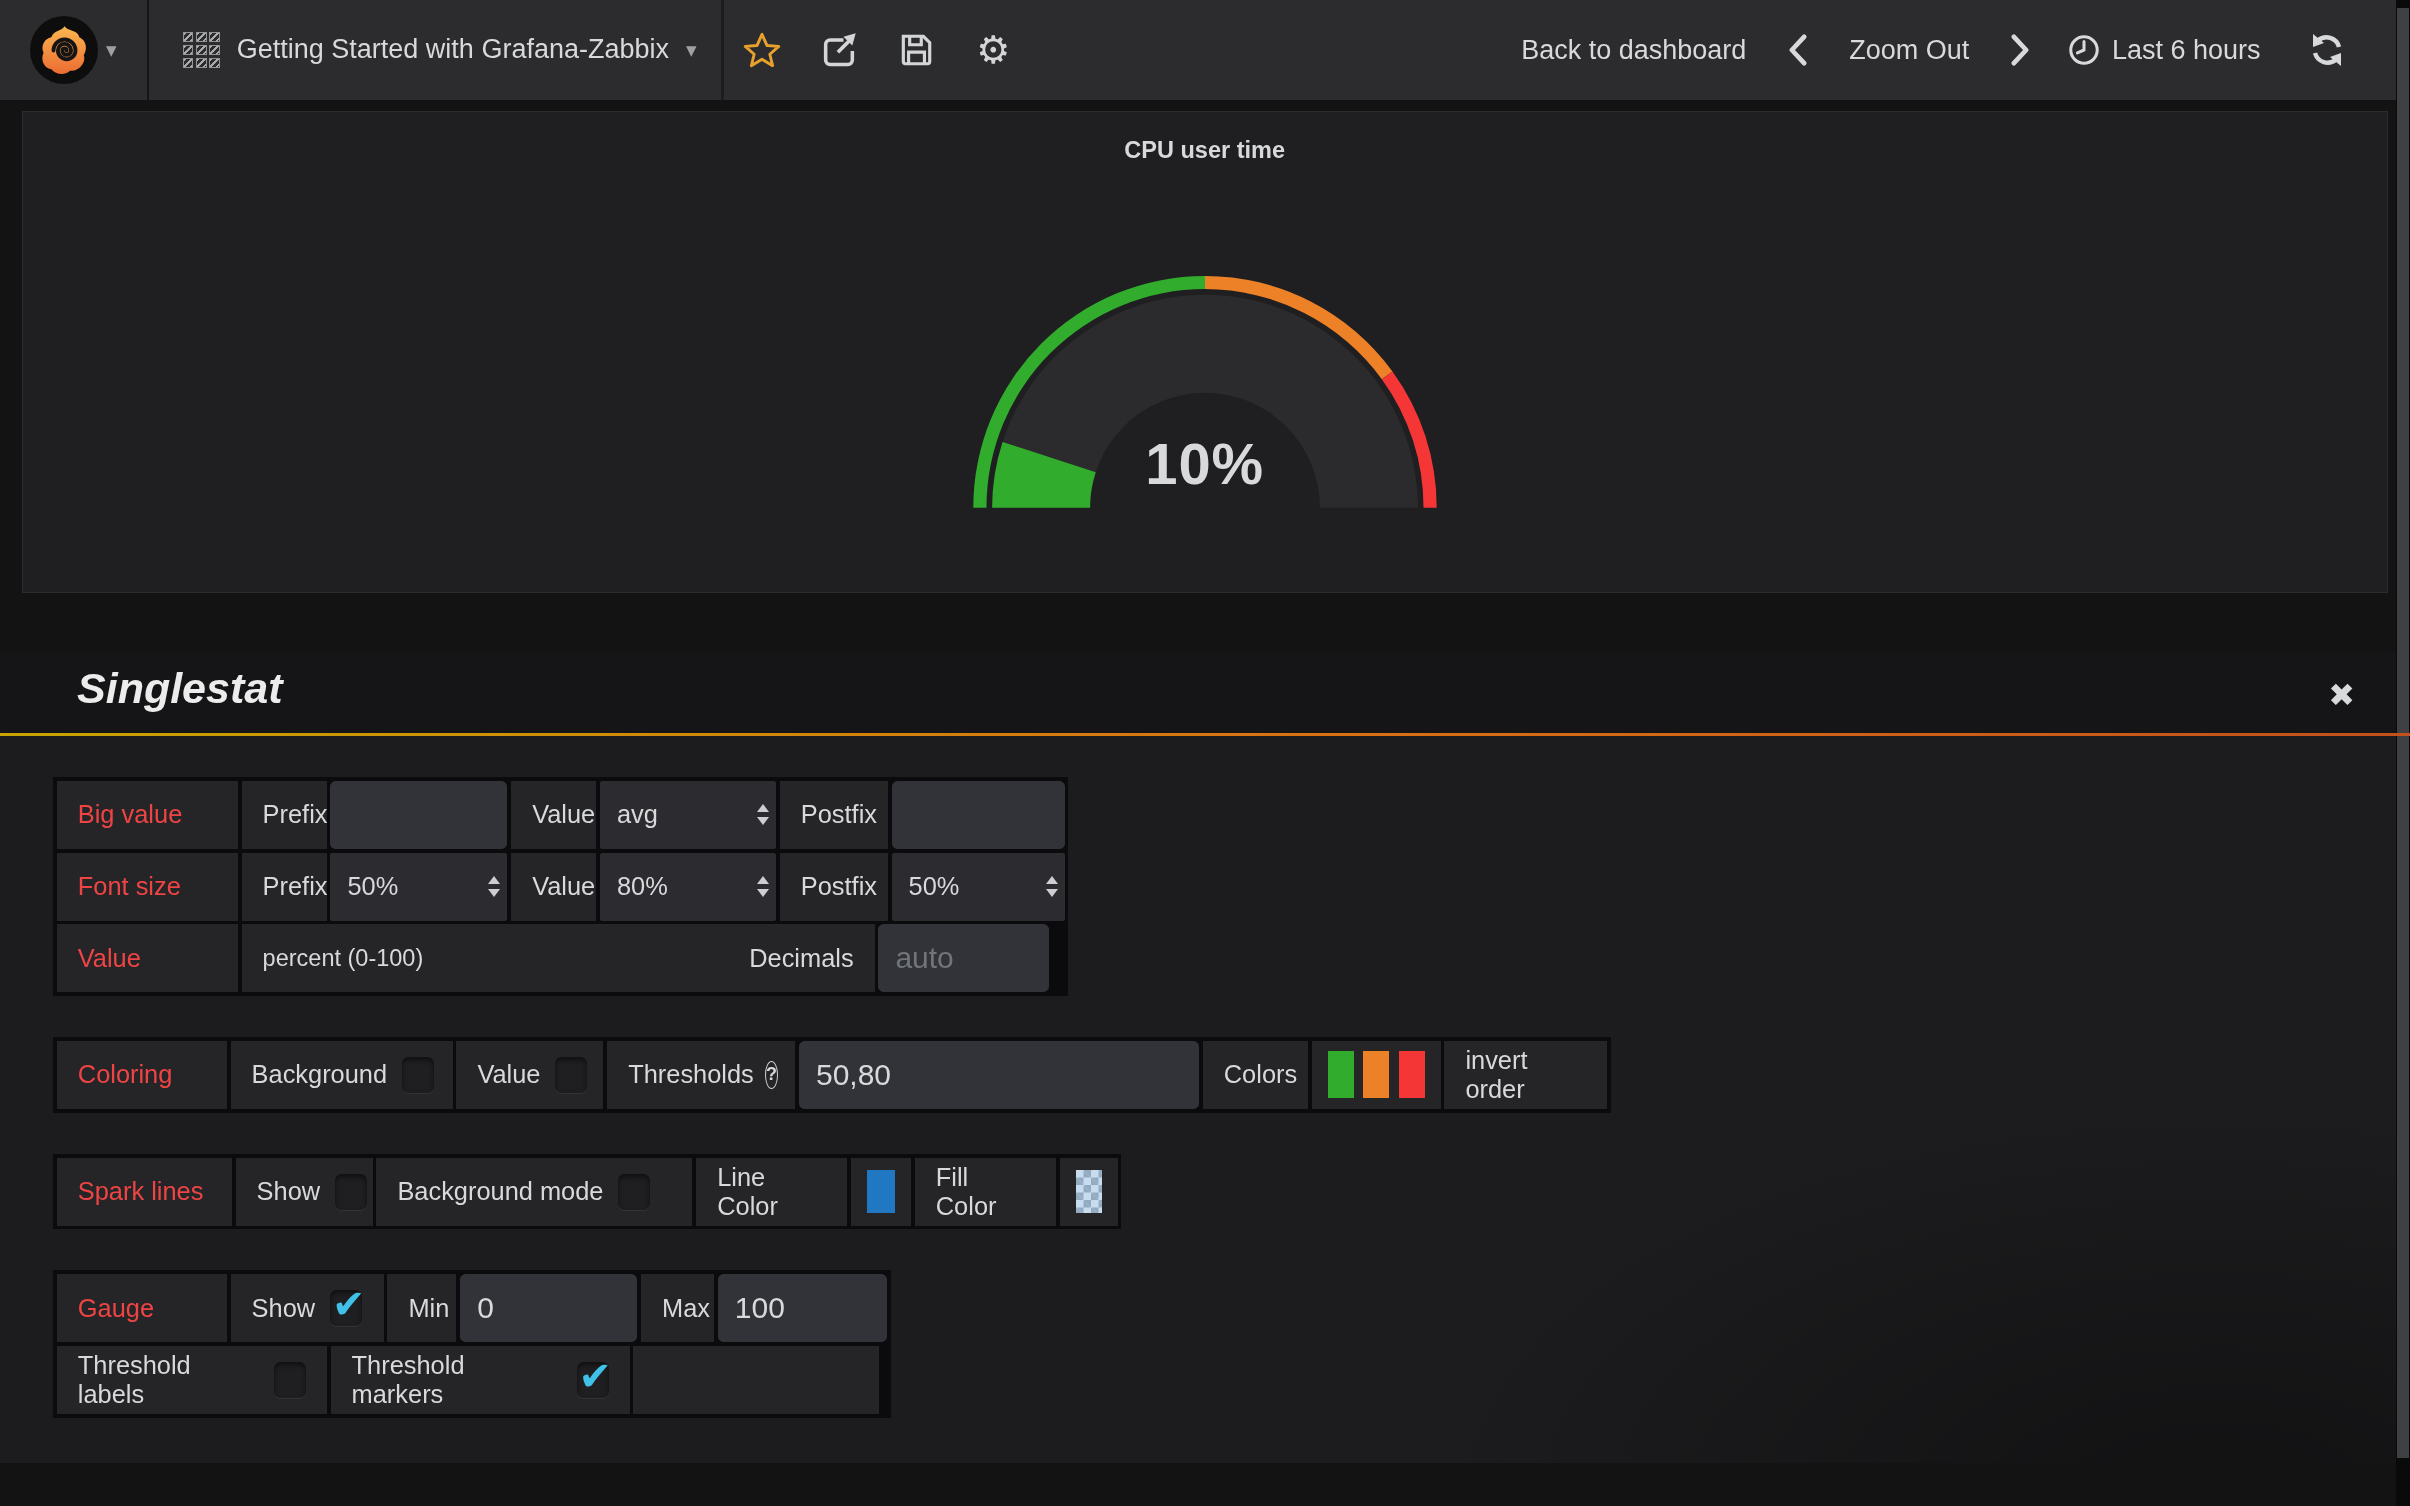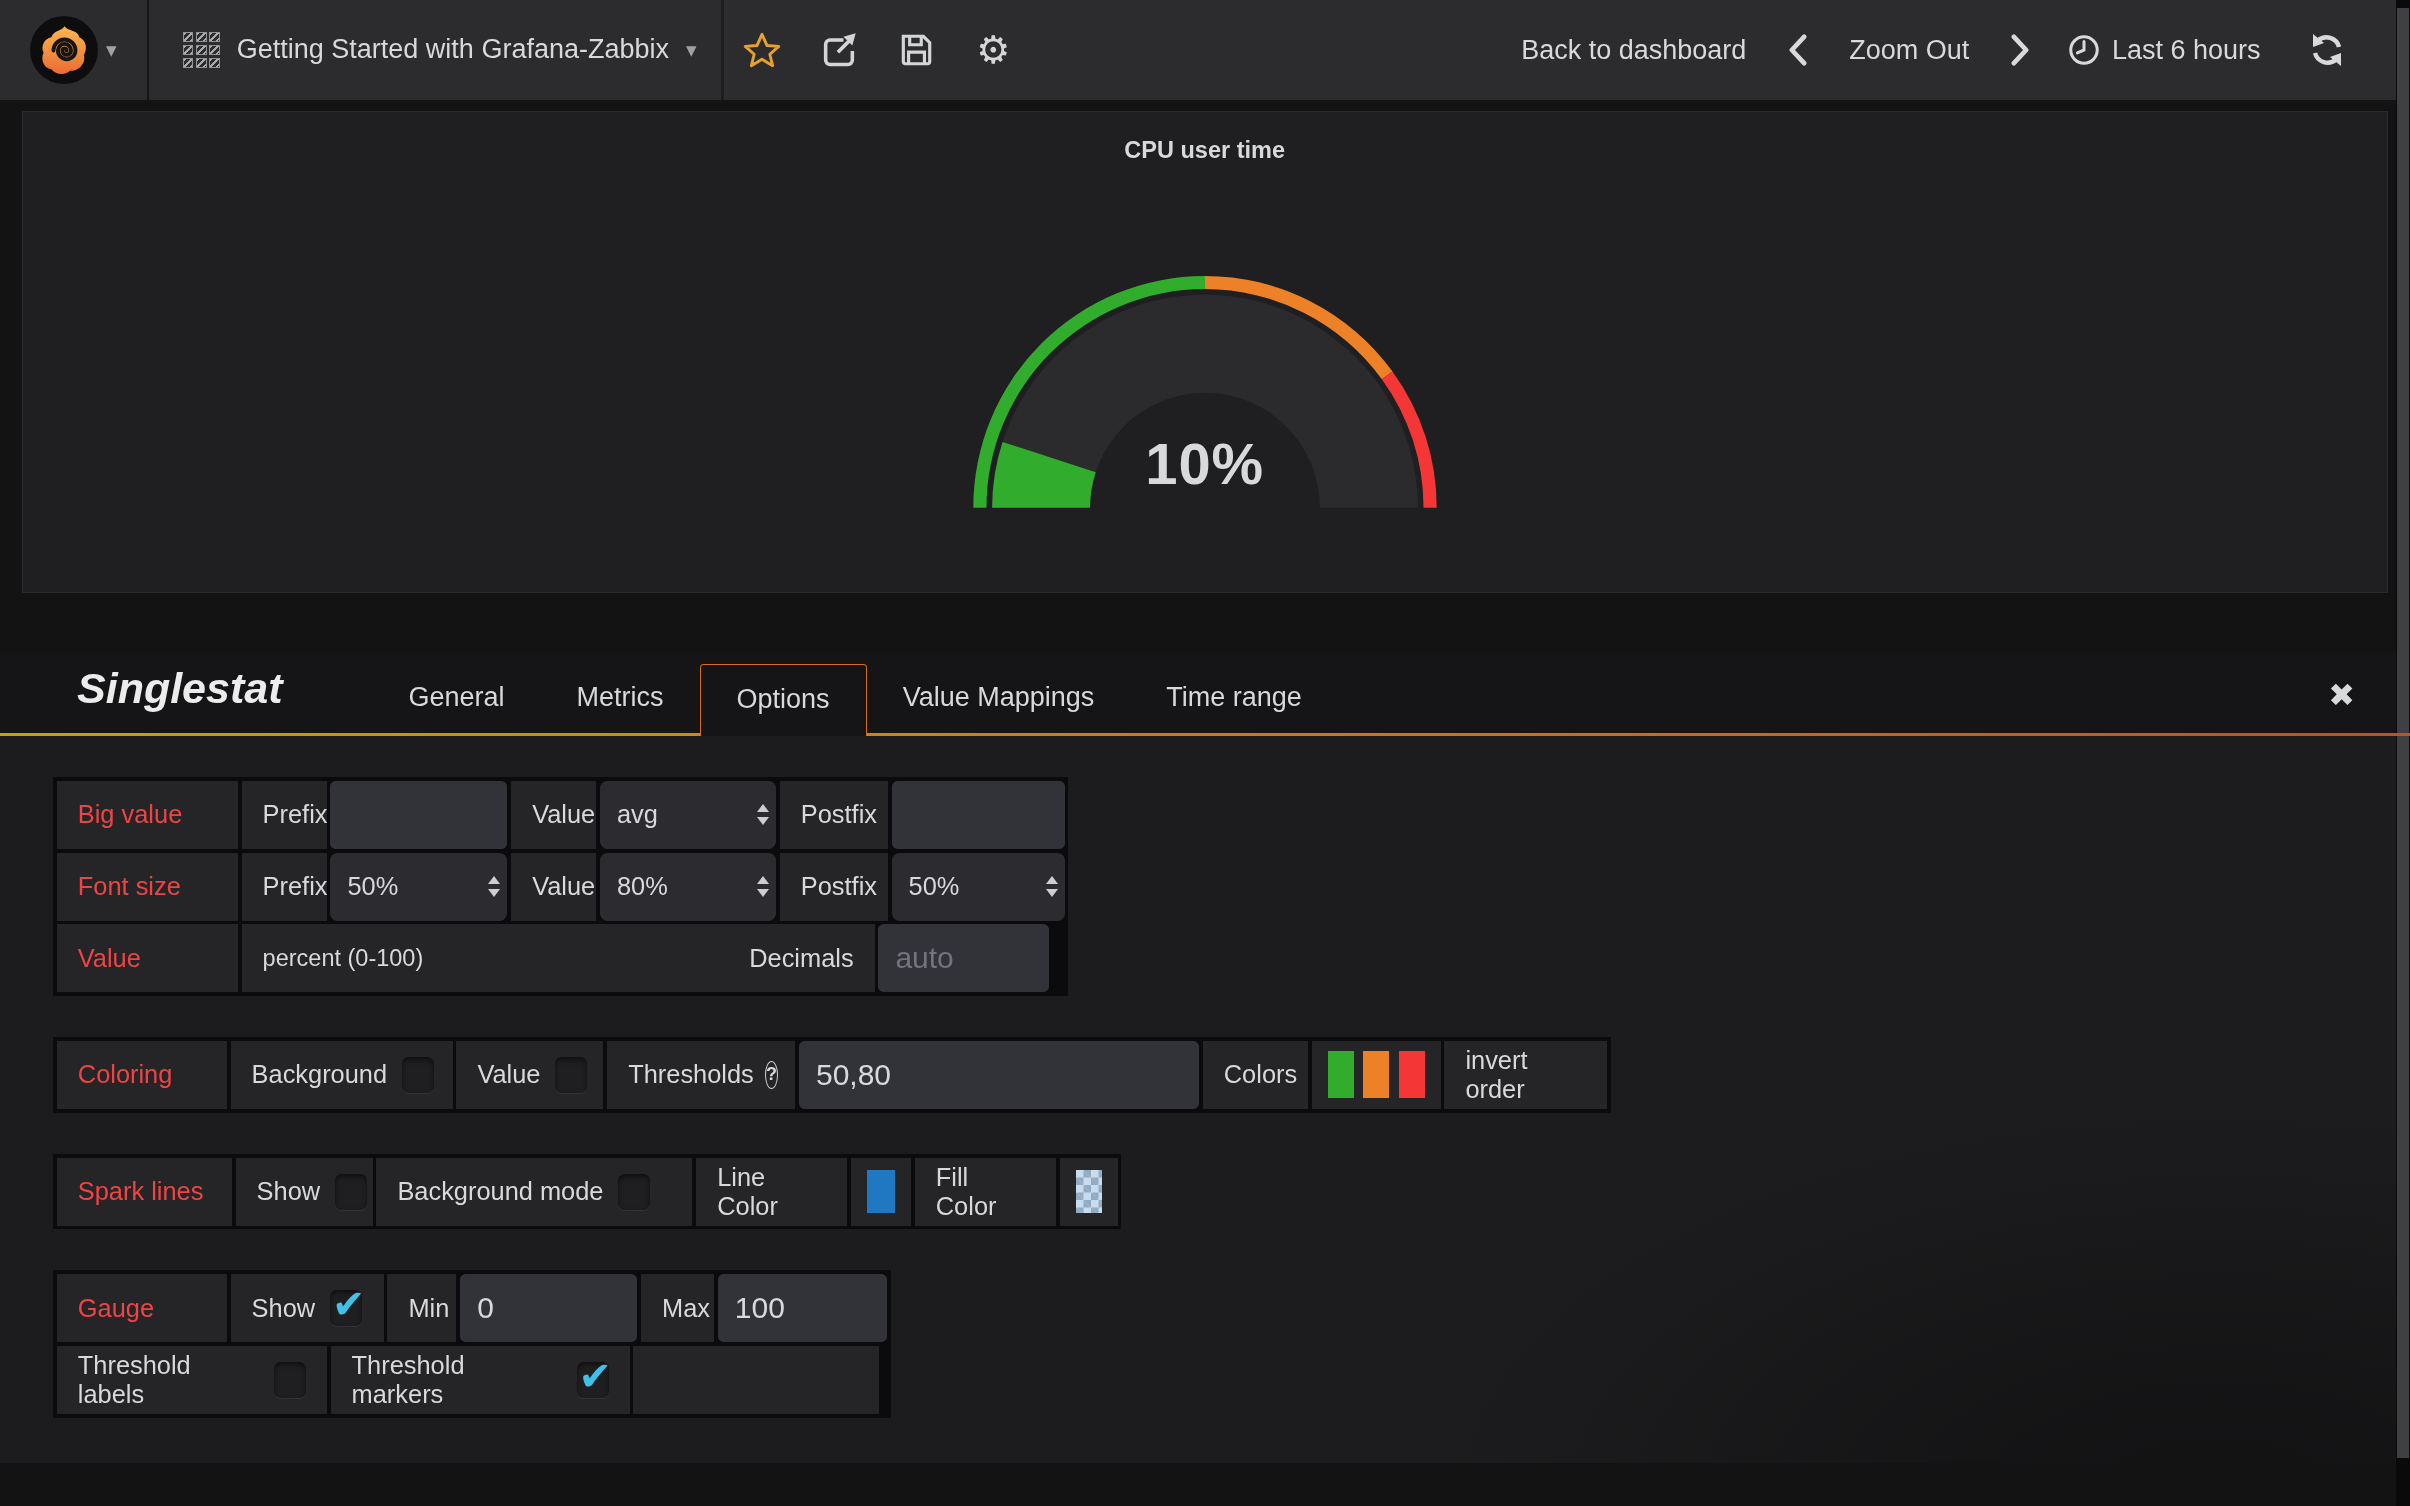--- a/index.html
+++ b/index.html
@@ -56,21 +56,21 @@
   .ftable { display:inline-flex; flex-direction:column; gap:3.8px; background:#0b0b0d;
     padding:3.8px; margin-bottom:41px; vertical-align:top; }
   .frow { display:flex; gap:3.8px; height:68px; }
   .cell { background:#252528; display:flex; align-items:center; padding:0 21px; font-size:25.4px; color:#d8d9da; }
   .cell.lbl b { font-weight:normal; color:#ef4444; }
   .cell.ctrl { background:#2c2c30; border-radius:7.5px; padding:0; }
   .txt { width:100%; height:100%; background:#313338; border:none; outline:none; border-radius:5.6px;
     color:#d8d9da; font-size:30px; padding:0 17px; font-family:inherit; }
   .txt::placeholder { color:#71747b; }
   .select { width:100%; height:100%; display:flex; align-items:center; padding:0 7px 0 17px;
-    cursor:pointer; border-radius:19px; background:#2c2c30; }
+    cursor:pointer; border-radius:2px; background:#2c2c30; }
   .select .spn { margin-left:auto; display:flex; flex-direction:column; gap:4.7px; padding-left:13px; }
   .spn i { width:0; height:0; border-left:6.6px solid transparent; border-right:6.6px solid transparent; }
   .spn .up { border-bottom:8.5px solid #cdced0; }
   .spn .dn { border-top:8.5px solid #cdced0; }
   .cb { position:relative; width:32px; height:36px; margin-left:15px; border-radius:6.6px; background:#1f1f22;
     box-shadow:inset 0 2.8px 5.6px rgba(0,0,0,.55), 0 0.9px 0 rgba(255,255,255,.07); cursor:pointer; flex:0 0 auto; }
   .cb .tick { display:none; position:absolute; left:1.9px; top:-9.4px; font-size:40px; color:#3fc1e8; }
   .cb.checked .tick { display:block; }
   .help { display:inline-flex; align-items:center; justify-content:center; width:28px; height:28px;
     margin-left:11.3px; border:1.9px solid #d0d1d3; border-radius:50%; font-size:18px; font-weight:bold; cursor:pointer; }
@@ -193,27 +193,20 @@
       <path d="M 24 248 A 226 226 0 0 1 35.1 178.2 L 134 210.3 A 122 122 0 0 0 128 248 Z" style="fill: rgb(50, 172, 45);"></path>
     </svg>
     <div class="gauge-value">10%</div>
   </div>
 </div>
 
 <div class="editor">
   <div class="editor-header">
     <div class="underline"></div>
     <div class="editor-title">Singlestat</div>
-    <div class="tabs">
-      <div class="tab">General</div>
-      <div class="tab">Metrics</div>
-      <div class="tab active">Options</div>
-      <div class="tab">Value Mappings</div>
-      <div class="tab">Time range</div>
-    </div>
     <span class="editor-close">✖</span>
   </div>
 
   <div class="editor-content">
 
     
     <div class="ftable">
       <div class="frow">
         <div class="cell lbl" style="width:181px">
             <b>Big value</b>

